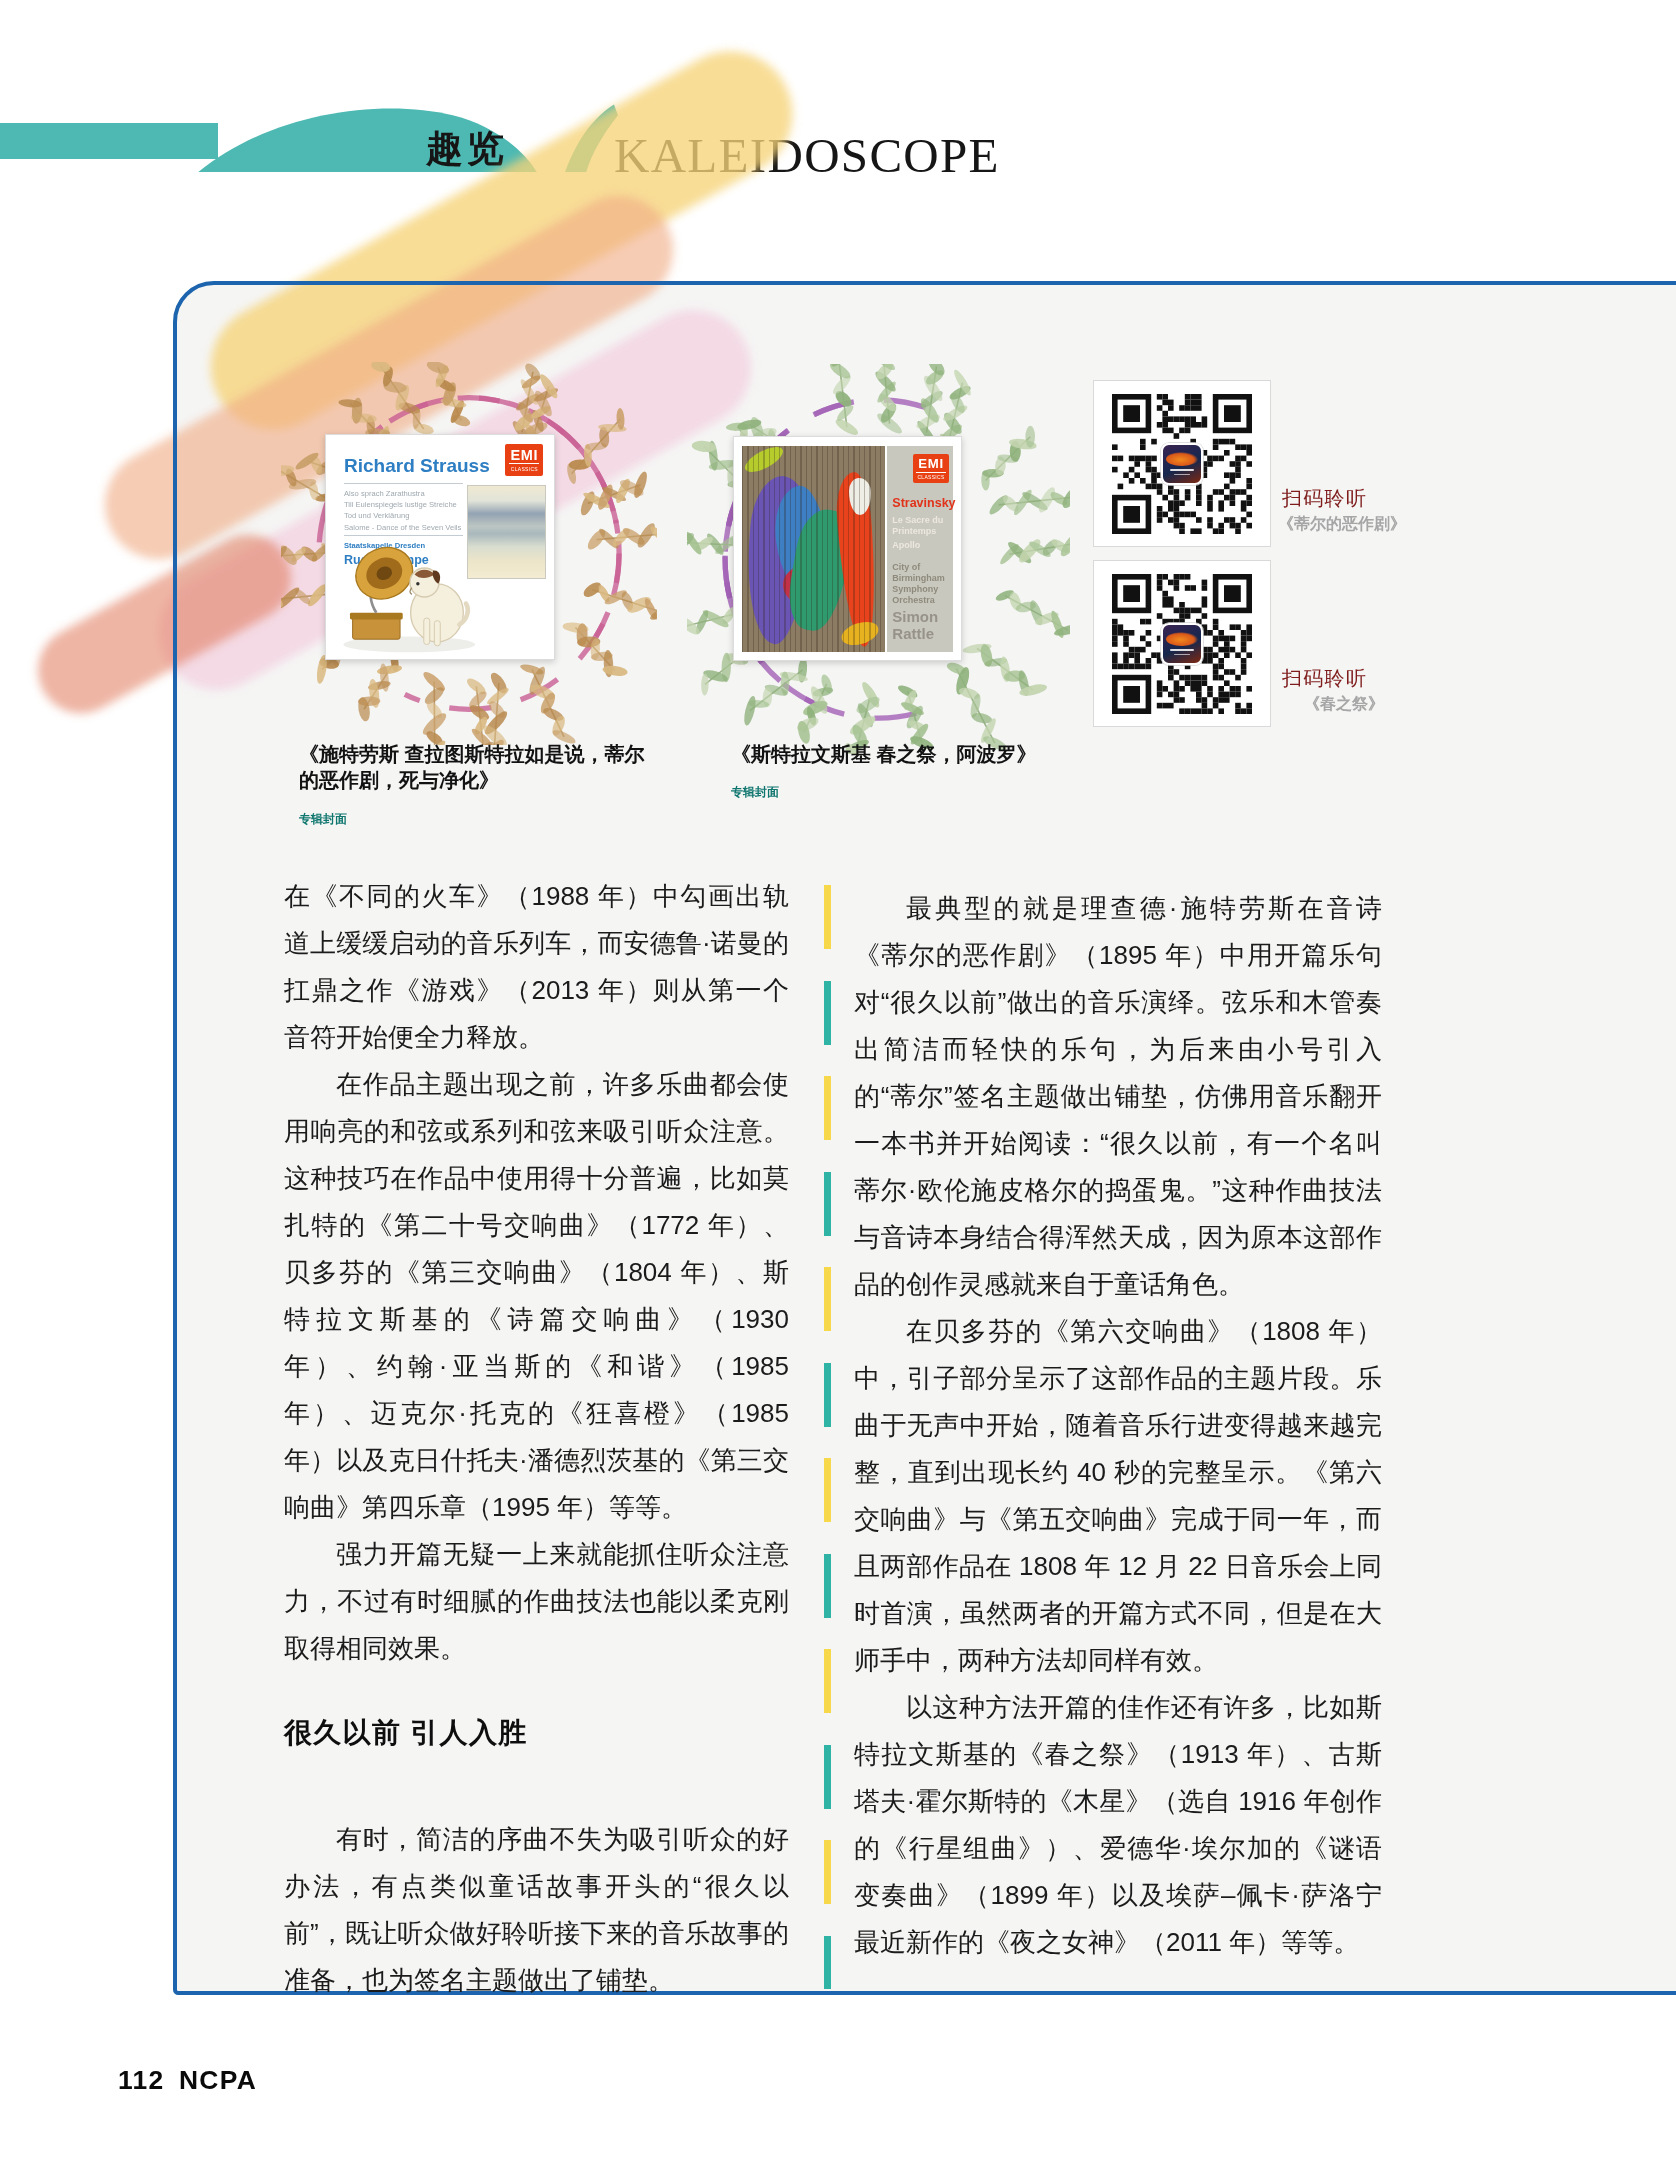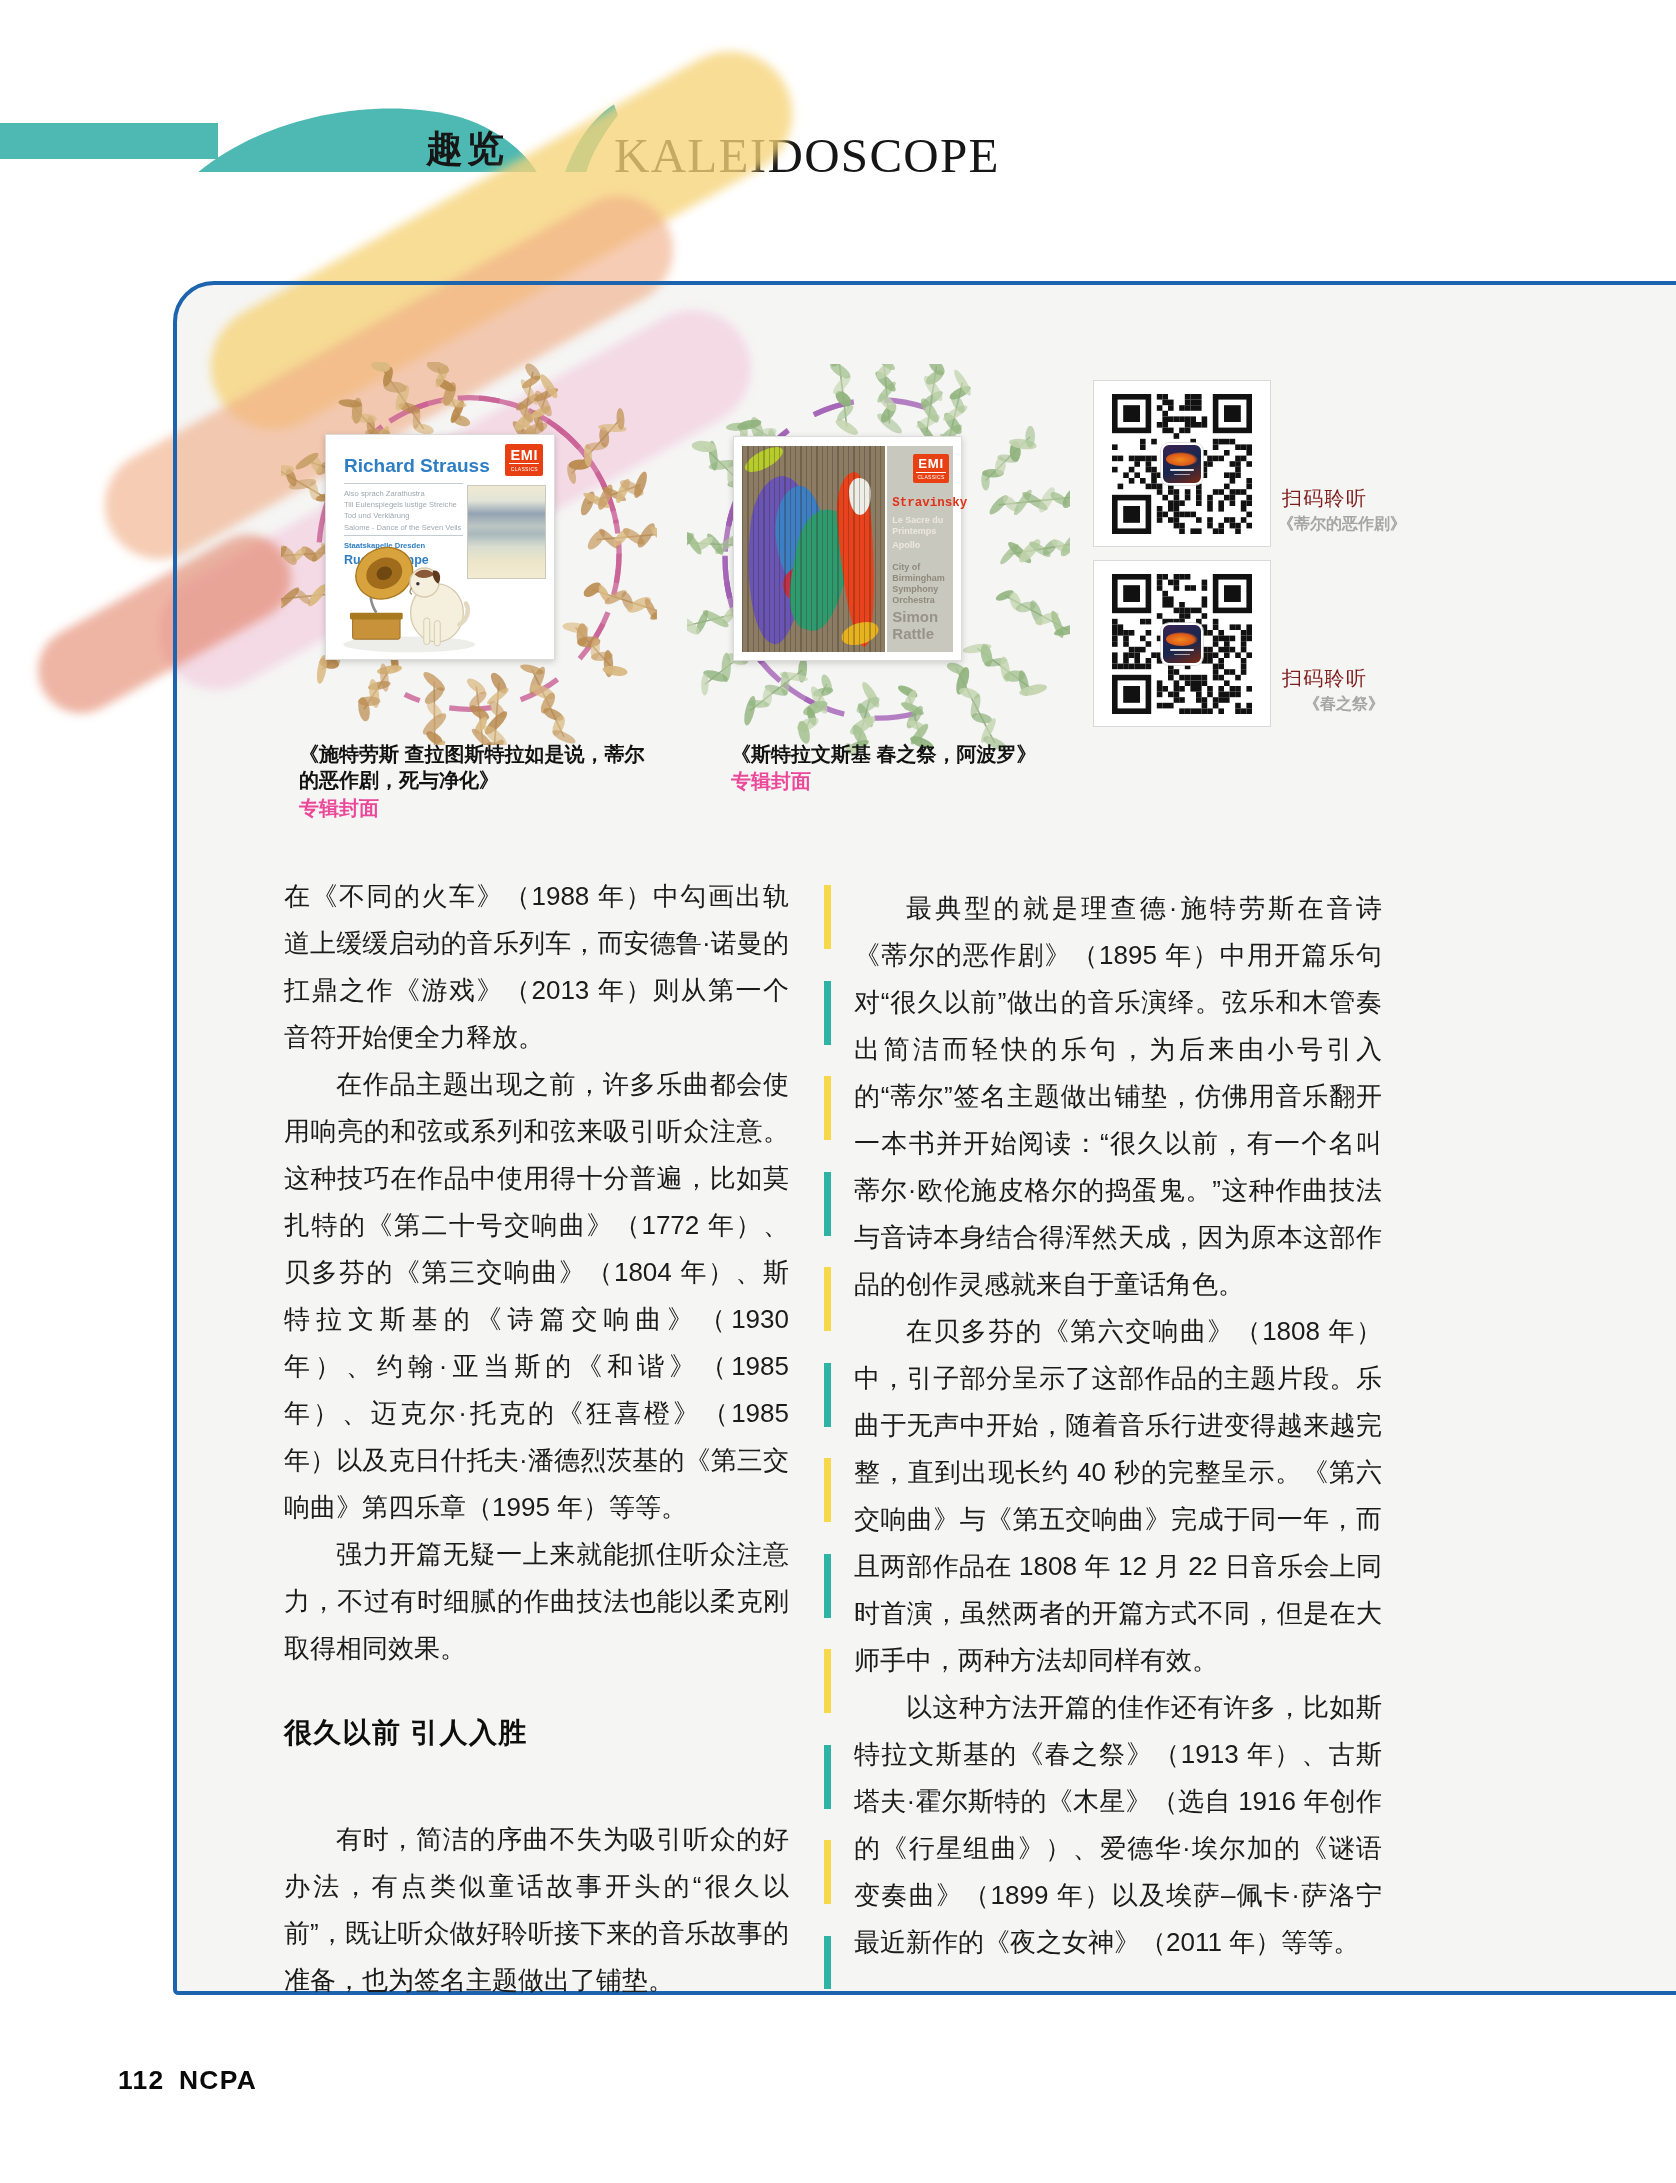--- a/index.html
+++ b/index.html
@@ -50,30 +50,30 @@
   .b-blue{left:34px;top:40px;width:51px;height:106px;background:#3e7ec2;border-radius:60% 40% 55% 45%/50% 55% 45% 50%;transform:rotate(-8deg);}
   .b-green{left:51px;top:63px;width:53px;height:122px;background:#2f9a6e;border-radius:55% 45% 50% 50%/40% 55% 60% 45%;transform:rotate(10deg);}
   .b-red{left:98px;top:26.4px;width:34px;height:175px;background:#e8431c;border-radius:60% 40% 45% 55%/25% 30% 70% 75%;transform:rotate(-4deg);}
   .b-crimson{left:41px;top:119px;width:48px;height:40px;background:#c23147;border-radius:50%;}
   .b-chart{left:1.3px;top:5.3px;width:42px;height:17px;background:#b6cc2d;border-radius:50%;transform:rotate(-28deg);}
   .b-white{left:107px;top:32px;width:22.4px;height:37px;background:#efeee6;border-radius:45% 55% 50% 50%/35% 40% 60% 65%;}
   .b-yellow{left:99px;top:177px;width:38px;height:21px;background:#e7b21f;border-radius:50%;transform:rotate(-18deg);}
   .c2-band{position:absolute;right:8px;top:8.6px;width:66px;height:206px;background:rgba(196,195,186,0.92);}
   .emi-2{right:4px;top:8px;width:36px;height:29px;}
   .emi-2 .t1{font-size:13.2px;margin-left:3.3px;margin-right:3.3px;}
-  .c2-artist{position:absolute;left:5.3px;top:50px;font-size:12.5px;font-weight:bold;color:#e0331a;font-family:Liberation Mono, monospace;}
+  .c2-artist{position:absolute;left:5.3px;top:50px;font-size:12.5px;font-weight:bold;color:#e0331a;}
   .c2-works{position:absolute;left:5.3px;top:69px;font-size:9px;line-height:11.2px;font-weight:bold;color:#ecE8df;width:58px;}
   .c2-apollo{position:absolute;left:5.3px;top:94px;font-size:9px;font-weight:bold;color:#ece8df;}
   .c2-orch{position:absolute;left:5.3px;top:116px;font-size:9px;line-height:11.2px;font-weight:bold;color:#8e8a7c;width:57px;}
   .c2-cond{position:absolute;left:5.3px;top:162px;font-size:15px;line-height:17px;font-weight:bold;color:#97938a;width:59px;}
 
   .caption{position:absolute;font-size:20px;font-weight:bold;color:#121212;line-height:26.4px;}
   .cap1{left:299px;top:741px;width:360px;}
   .cap2{left:731px;top:741px;width:396px;}
-  .cap-note{font-size:20px;font-weight:bold;color:#ec4899;margin-top:1px;}
+  .cap-note{font-size:12px;font-weight:bold;color:#0f766e;margin-top:12px;}
 
   
   .qr-frame{position:absolute;width:176px;height:165px;background:#fff;border:1.3px solid #d9d9d9;}
   .qr1{left:1093px;top:380px;}
   .qr2{left:1093px;top:560px;}
   .qr-grid{position:absolute;left:50%;top:50%;transform:translate(-50%,-50%);width:140px;height:140px;}
   .qr-logo{position:absolute;left:50%;top:50%;width:38px;height:38px;transform:translate(-50%,-50%);border-radius:8px;
     background:linear-gradient(155deg,#3a2352 0%,#15274e 55%,#7e2810 100%);border:2.6px solid #fff;box-shadow:0 0 0 0.7px #d5d5d5;}
   .qr-swirl{position:absolute;left:8%;top:20%;width:84%;height:36%;border-radius:50%;
     background:radial-gradient(ellipse at 45% 55%,#f2891e 0%,#d9581a 55%,rgba(217,88,26,0) 72%);}

